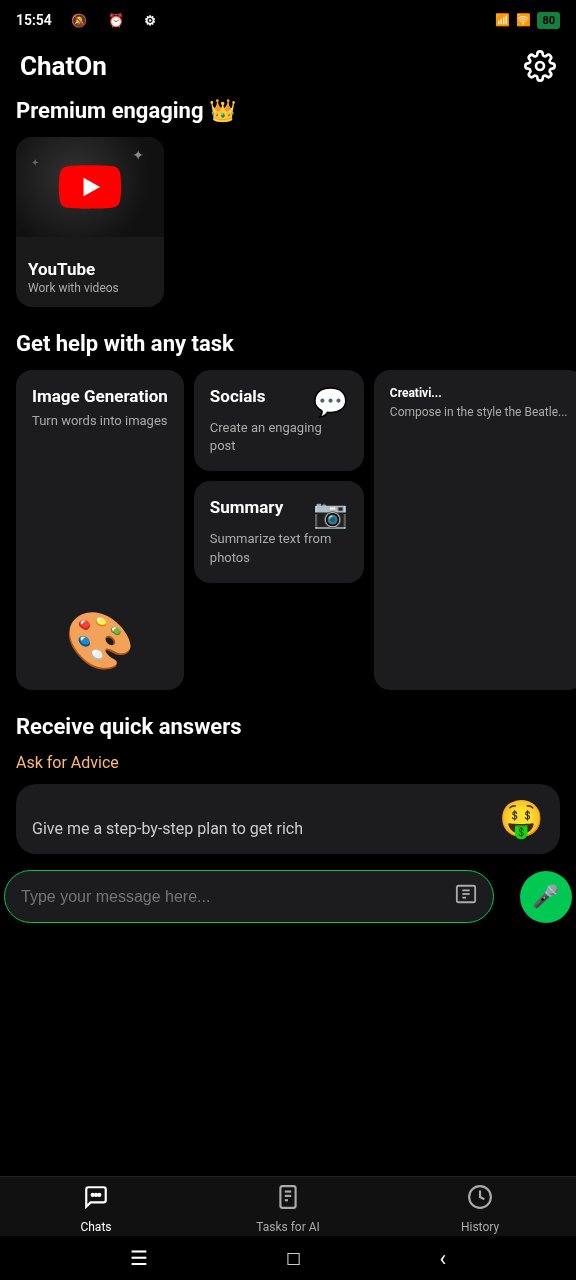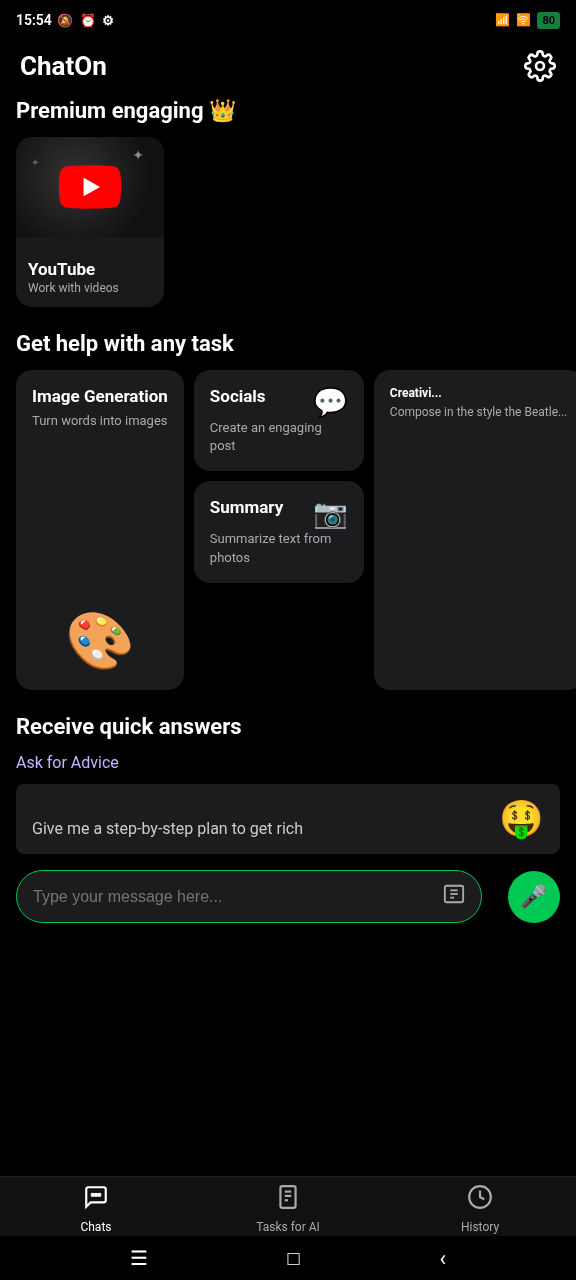--- a/index.html
+++ b/index.html
@@ -18,21 +18,21 @@
     .status-bar {
       display: flex;
       justify-content: space-between;
       align-items: center;
       padding: 8px 16px;
       height: 40px;
     }
     .status-left {
       display: flex;
       align-items: center;
-      gap: 6px;
+      gap: 20px;
       font-size: 14px;
       font-weight: 600;
     }
     .status-right {
       display: flex;
       align-items: center;
       gap: 6px;
       font-size: 12px;
     }
     .battery-icon {
@@ -186,26 +186,26 @@
       flex-shrink: 0;
       overflow: hidden;
     }
 
     
     .quick-section {
       margin-bottom: 16px;
     }
     .quick-subtitle {
       font-size: 16px;
-      color: #c4b5fd;
+      color: #fdba74;
       margin-bottom: 12px;
     }
     .suggestion-bubble {
       background: #1c1c1e;
-      border-radius: 8px;
+      border-radius: 20px;
       padding: 14px 16px;
       display: flex;
       align-items: flex-end;
       justify-content: space-between;
       margin-bottom: 12px;
     }
     .suggestion-text {
       font-size: 16px;
       color: #ccc;
       line-height: 1.4;
@@ -214,21 +214,21 @@
     .emoji-avatar {
       font-size: 36px;
       margin-left: 10px;
     }
 
     
     .input-bar {
       display: flex;
       align-items: center;
       gap: 26px;
-      padding: 0 16px 12px;
+      padding: 0 4px 12px;
     }
     .text-input-container {
       flex: 1;
       background: #1c1c1e;
       border: 1.5px solid #00c853;
       border-radius: 28px;
       display: flex;
       align-items: center;
       padding: 12px 16px;
     }

